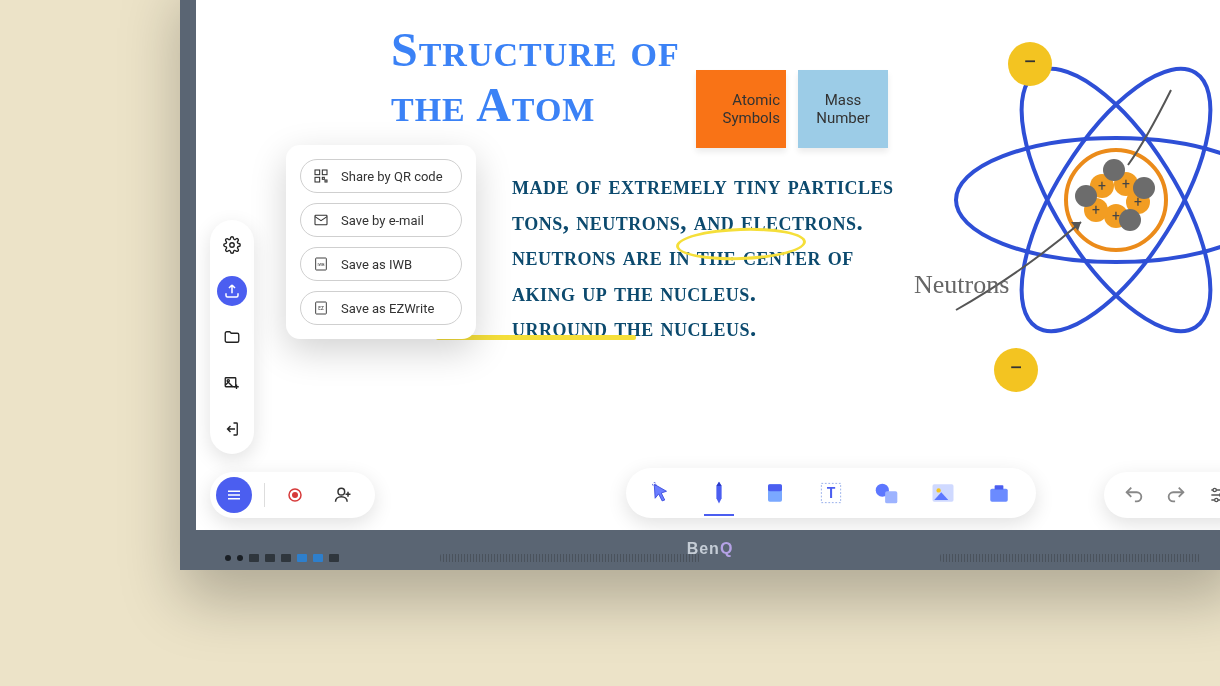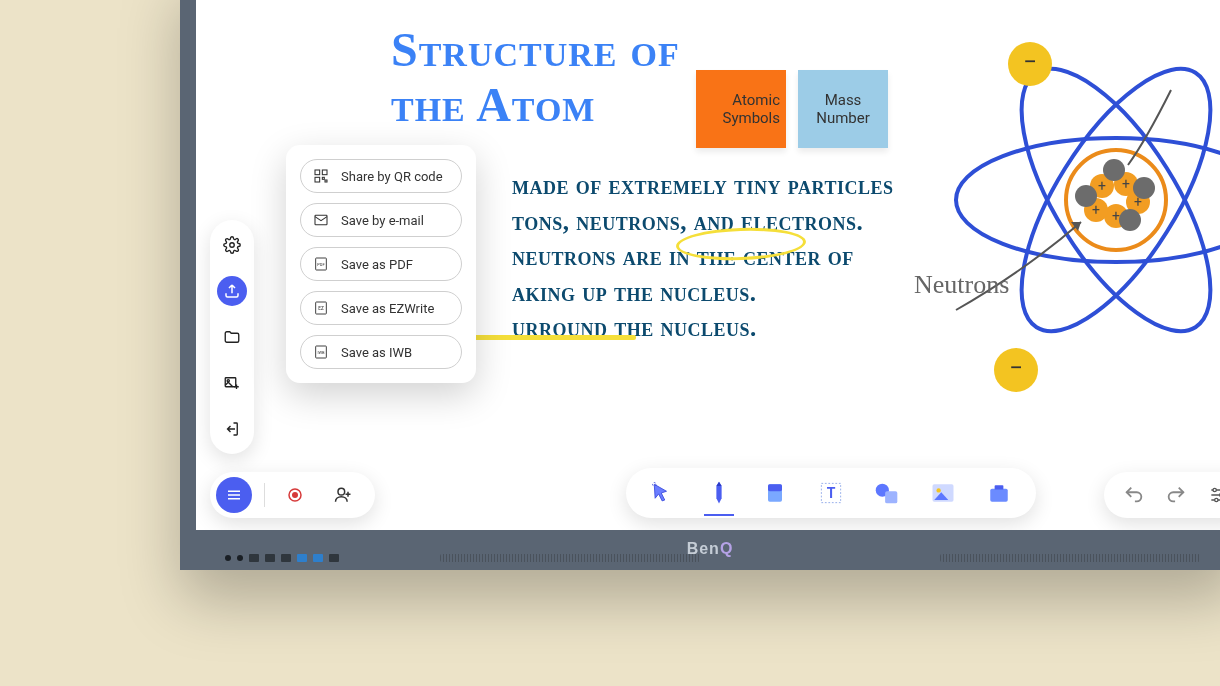--- a/index.html
+++ b/index.html
@@ -350,37 +350,30 @@
       <div class="share-item">
         <svg width="16" height="16" viewBox="0 0 24 24" fill="none" stroke="#333" stroke-width="1.6">
             <rect x="3" y="5" width="18" height="14" rx="1"></rect>
             <path d="M3 7l9 6 9-6"></path>
           </svg>
         <span>Save by e-mail</span>
       </div>
       <div class="share-item">
         <svg width="16" height="16" viewBox="0 0 24 24" fill="none" stroke="#333" stroke-width="1.4">
             <rect x="4" y="3" width="16" height="18" rx="1"></rect>
-            <text x="12" y="15" text-anchor="middle" font-size="6" fill="#333" stroke="none">PDF</text>
-          </svg>
-        <span>Save as PDF</span>
+            <text x="12" y="15" text-anchor="middle" font-size="6" fill="#333" stroke="none">IWB</text>
+          </svg>
+        <span>Save as IWB</span>
       </div>
       <div class="share-item">
         <svg width="16" height="16" viewBox="0 0 24 24" fill="none" stroke="#333" stroke-width="1.4">
             <rect x="4" y="3" width="16" height="18" rx="1"></rect>
             <text x="12" y="15" text-anchor="middle" font-size="7" fill="#333" stroke="none">EZ</text>
           </svg>
         <span>Save as EZWrite</span>
-      </div>
-      <div class="share-item">
-        <svg width="16" height="16" viewBox="0 0 24 24" fill="none" stroke="#333" stroke-width="1.4">
-            <rect x="4" y="3" width="16" height="18" rx="1"></rect>
-            <text x="12" y="15" text-anchor="middle" font-size="6" fill="#333" stroke="none">IWB</text>
-          </svg>
-        <span>Save as IWB</span>
       </div>
     </div>
 
     <div class="bottom-left">
       <div class="round-btn purple">
         <svg width="18" height="18" viewBox="0 0 24 24" stroke="#fff" stroke-width="2">
             <path d="M4 7h16M4 12h16M4 17h16"></path>
           </svg>
       </div>
       <div class="vdiv"></div>

